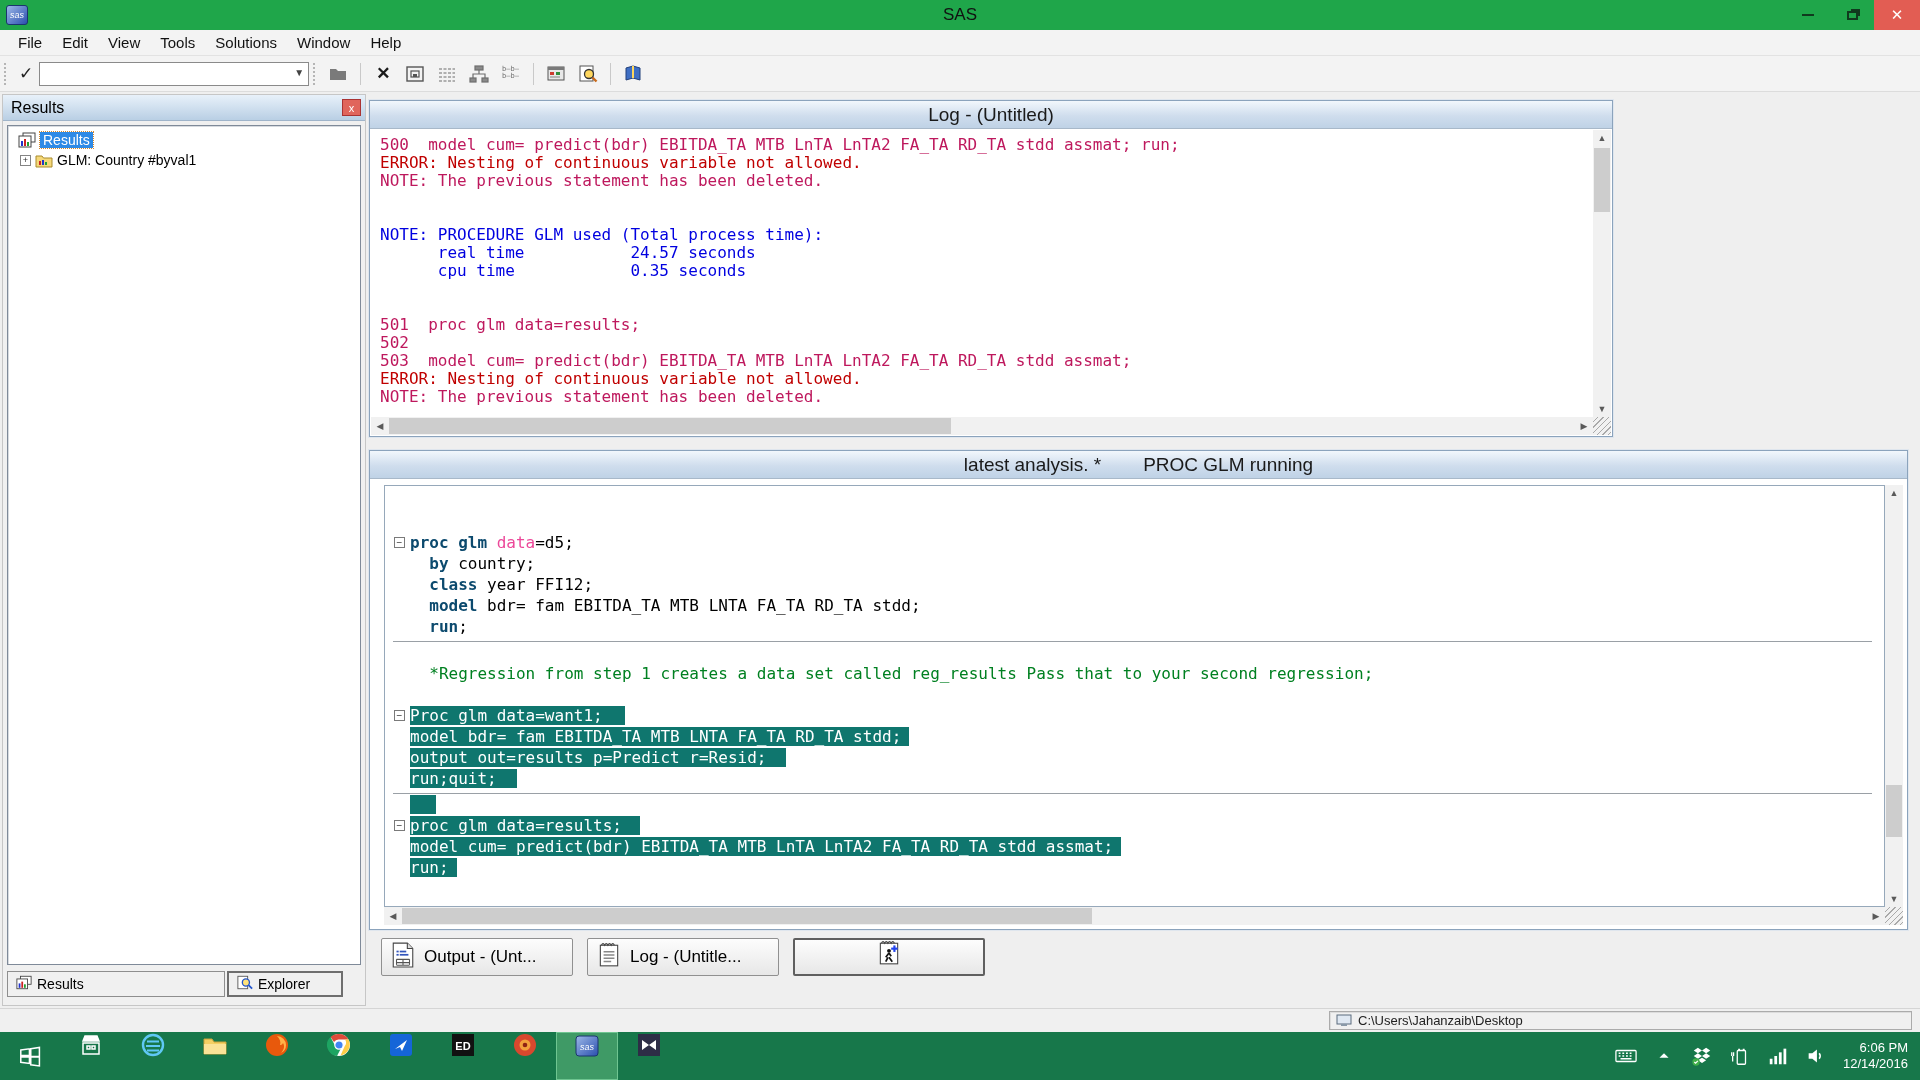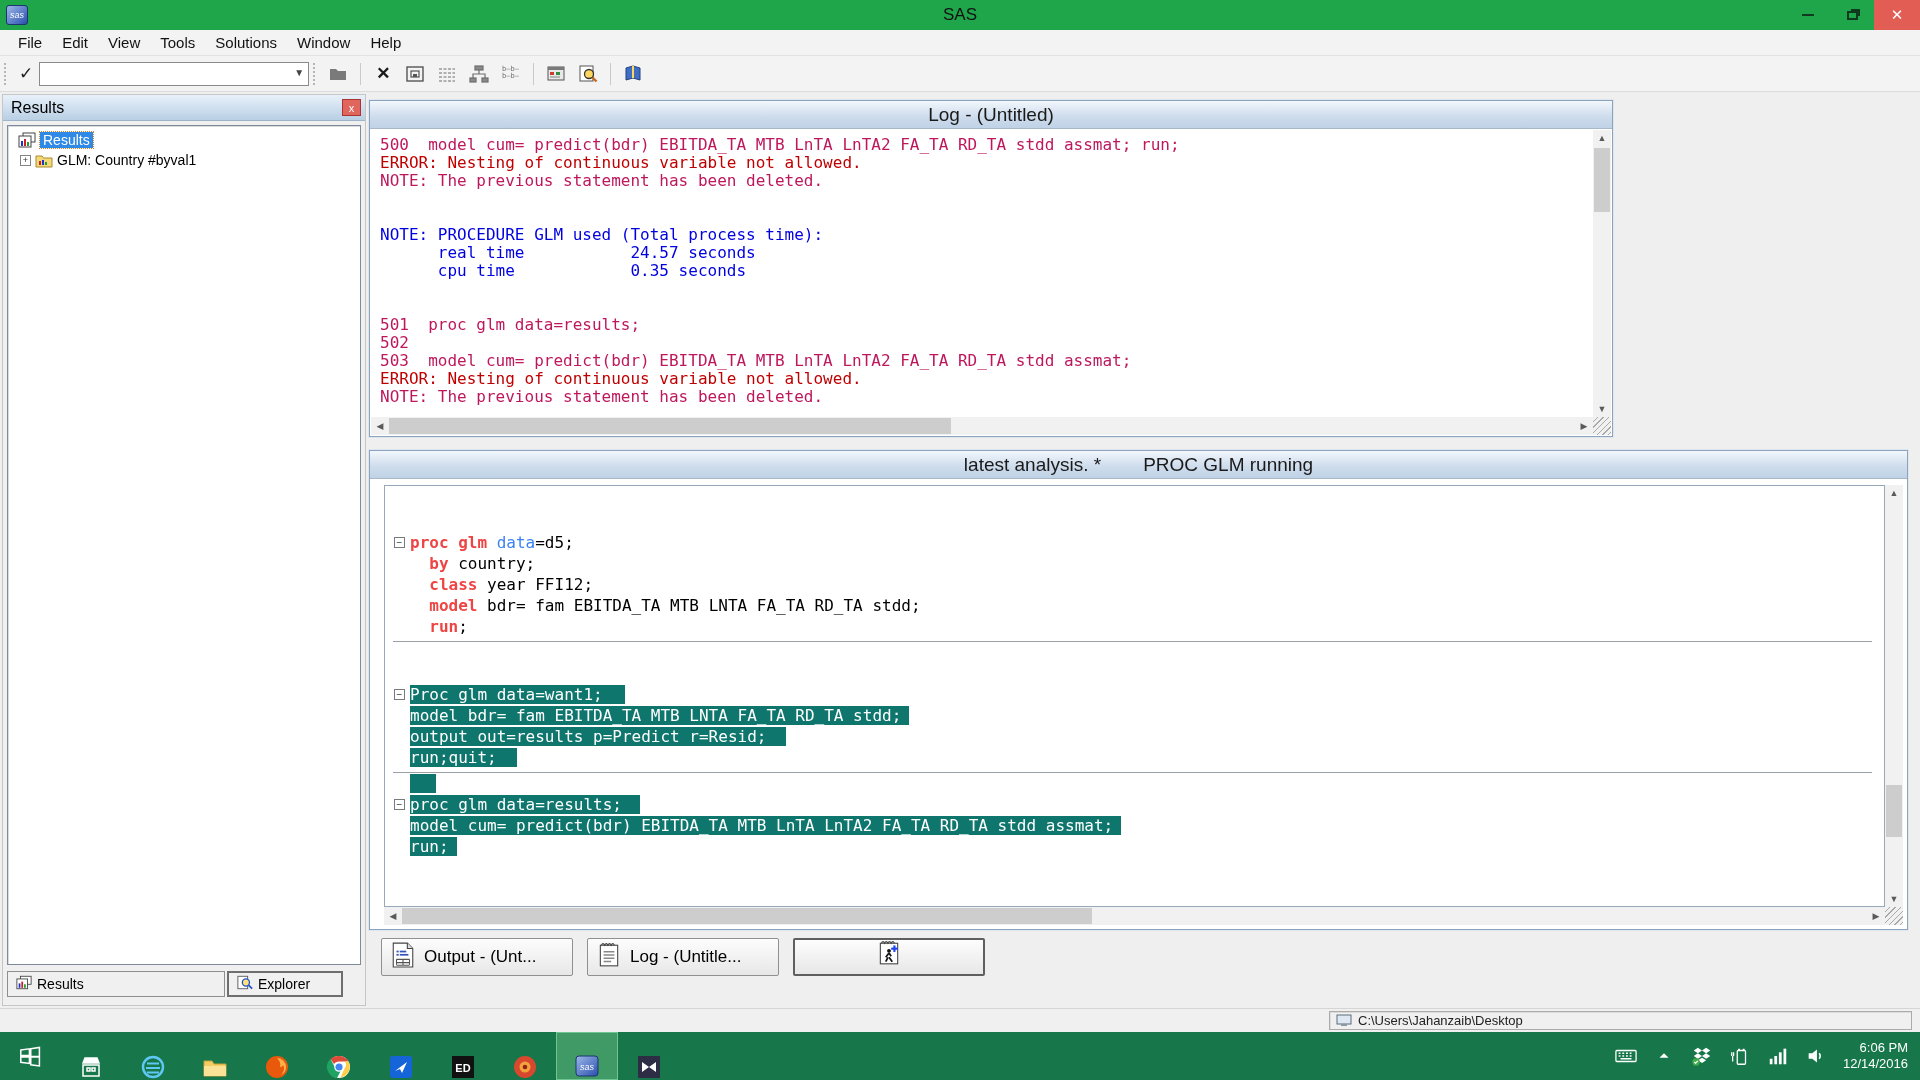--- a/index.html
+++ b/index.html
@@ -64,22 +64,22 @@
     padding:6px 0 0 9px;}
   .logline{white-space:pre;min-height:18px;color:#be185d;}
   .logline.error{color:#c00000;}
   .logline.noteblue{color:#0000e0;}
   .edit-content{font-family:"DejaVu Sans Mono","Liberation Mono",monospace;font-size:16px;line-height:21px;
     padding:4px 0 0 8px;}
   .codeline{position:relative;padding-left:17px;min-height:21px;white-space:pre;}
   .collapse{position:absolute;left:1px;top:5px;width:11px;height:11px;border:1px solid #7a7a7a;
     font:10px/9px "Liberation Sans",sans-serif;text-align:center;color:#333;background:#fff;}
   .lbody{white-space:pre;}
-  .kw{color:#ef4444;font-weight:bold;}
-  .kw2{color:#3b82f6;}
+  .kw{color:#0c4a6e;font-weight:bold;}
+  .kw2{color:#ec4899;}
   .pl{color:#000;}
   .cm{color:#008021;}
   .sel{background:#0f766e;}
   .sel span{color:#fff !important;font-weight:normal !important;}
   .sec-divider{height:5px;border-bottom:1px solid #9aa0a6;margin-right:12px;}
   
   .vsb{position:absolute;top:29px;bottom:19px;right:1px;width:18px;background:#f1f1f1;}
   .hsb{position:absolute;left:1px;right:19px;bottom:1px;height:18px;background:#f1f1f1;display:flex;align-items:center;}
   .sb-arrow{width:18px;height:16px;display:flex;align-items:center;justify-content:center;
     color:#5a5a5a;font-size:9px;flex:0 0 auto;}
@@ -100,21 +100,21 @@
     border-top:1px solid #d5d5d5;}
   .path-box{position:absolute;left:1329px;right:8px;top:2px;bottom:2px;
     border:1px solid #ababab;box-shadow:inset 1px 1px 0 #dcdcdc;display:flex;align-items:center;gap:6px;
     padding:0 6px;font-size:13px;color:#222;}
   .path-box svg{width:16px;height:13px;}
   
   .taskbar{position:absolute;left:0;top:1032px;width:1920px;height:48px;background:#17774a;
     display:flex;align-items:center;}
   .start-btn{width:60px;height:100%;display:flex;align-items:center;justify-content:center;}
   .start-btn svg{width:26px;height:26px;}
-  .tb-app{width:62px;height:100%;display:flex;align-items:flex-end;justify-content:center;position:relative;}
+  .tb-app{width:62px;height:100%;display:flex;align-items:flex-start;justify-content:center;position:relative;}
   .tb-app.active{background:#3f9a66;border:1px solid #6fc591;}
   .app-glyph{width:26px;height:26px;display:flex;align-items:center;justify-content:center;}
   .app-glyph svg{width:26px;height:26px;}
   .tray{margin-left:auto;display:flex;align-items:center;gap:16px;padding-right:12px;height:100%;}
   .tray-icon{width:22px;height:22px;display:flex;align-items:center;justify-content:center;}
   .tray-icon svg{width:22px;height:22px;}
   .clock{color:#fff;font-size:13px;line-height:16px;text-align:right;}
 </style>
 </head>
 <body>
@@ -302,20 +302,21 @@
     <div class="edit-content" id="editor-content">
         <div class="codeline"><span class="lbody">&nbsp;</span></div>
         <div class="codeline"><span class="lbody">&nbsp;</span></div>
         <div class="codeline"><span class="collapse">−</span><span class="lbody"><span class="kw">proc glm </span><span class="kw2">data</span><span class="pl">=d5;</span></span></div>
         <div class="codeline"><span class="lbody"><span class="pl">  </span><span class="kw">by</span><span class="pl"> country;</span></span></div>
         <div class="codeline"><span class="lbody"><span class="pl">  </span><span class="kw">class</span><span class="pl"> year FFI12;</span></span></div>
         <div class="codeline"><span class="lbody"><span class="pl">  </span><span class="kw">model</span><span class="pl"> bdr= fam EBITDA_TA MTB LNTA FA_TA RD_TA stdd;</span></span></div>
         <div class="codeline"><span class="lbody"><span class="pl">  </span><span class="kw">run</span><span class="pl">;</span></span></div>
         <div class="sec-divider"></div>
         <div class="codeline"><span class="lbody">&nbsp;</span></div>
+        <div class="codeline"><span class="lbody"><span class="cm">  *Regression from step 1 creates a data set called reg_results Pass that to your second regression;</span></span></div>
         <div class="codeline"><span class="lbody">&nbsp;</span></div>
         <div class="codeline"><span class="collapse">−</span><span class="lbody sel" style="padding-right: 22px;"><span class="pl">Proc glm data=want1;</span></span></div>
         <div class="codeline"><span class="lbody sel" style="padding-right: 8px;"><span class="pl">model bdr= fam EBITDA_TA MTB LNTA FA_TA RD_TA stdd;</span></span></div>
         <div class="codeline"><span class="lbody sel" style="padding-right: 20px;"><span class="pl">output out=results p=Predict r=Resid;</span></span></div>
         <div class="codeline"><span class="lbody sel" style="padding-right: 20px;"><span class="pl">run;quit;</span></span></div>
         <div class="sec-divider"></div>
         <div class="codeline"><span class="lbody sel" style="padding-right: 26px;"><span class="pl"></span></span></div>
         <div class="codeline"><span class="collapse">−</span><span class="lbody sel" style="padding-right: 18px;"><span class="pl">proc glm data=results;</span></span></div>
         <div class="codeline"><span class="lbody sel" style="padding-right: 8px;"><span class="pl">model cum= predict(bdr) EBITDA_TA MTB LnTA LnTA2 FA_TA RD_TA stdd assmat;</span></span></div>
         <div class="codeline"><span class="lbody sel" style="padding-right: 8px;"><span class="pl">run;</span></span></div>

